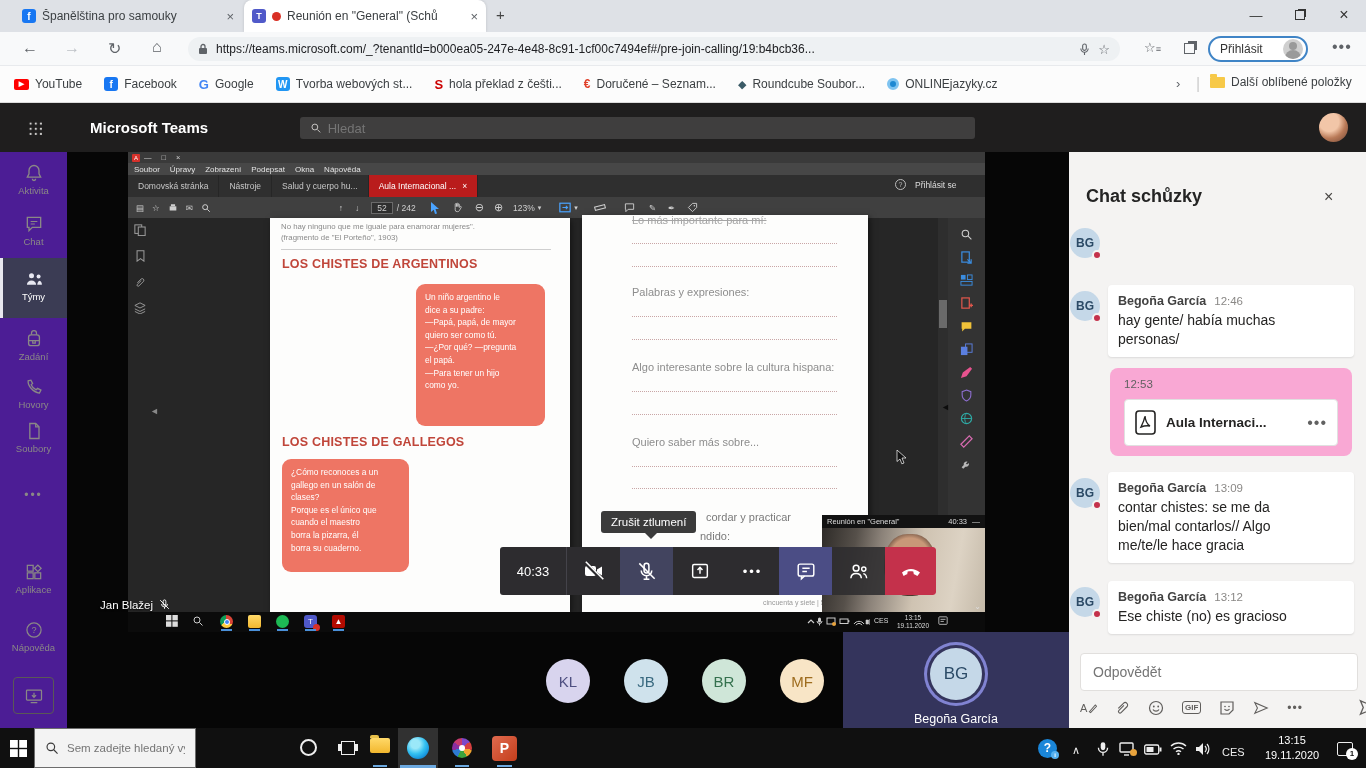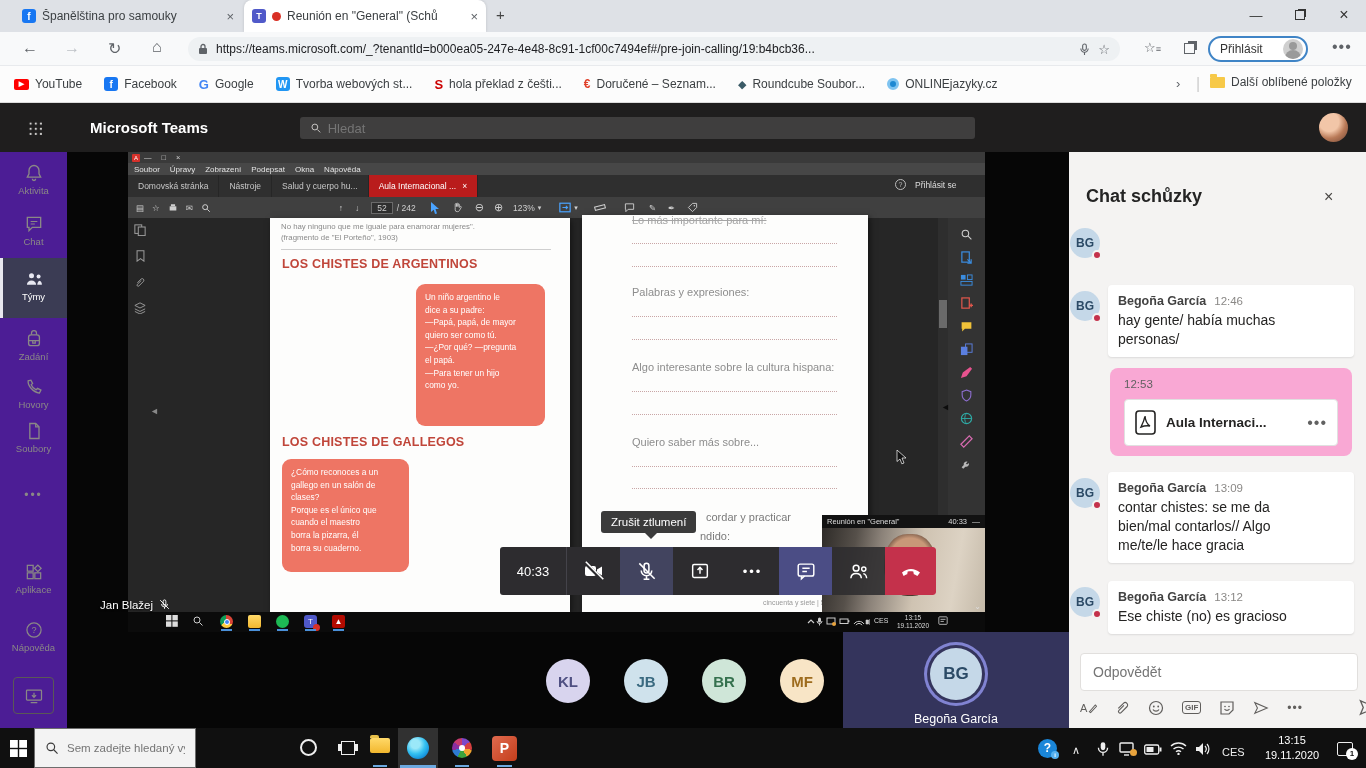--- a/index.html
+++ b/index.html
@@ -68,21 +68,21 @@
   .pbar{left:128px;top:612px;width:857px;height:20px;background:#0b0b0b}
   .pbaric{position:absolute;top:615px;width:13px;height:13px;border-radius:50%}
   .pund{position:absolute;top:629px;height:2px;width:11px;background:#4a90d9}
 
   
   .mbar{left:500px;top:547px;width:436px;height:48px;display:flex;z-index:30;border-radius:3px;overflow:hidden}
   .mcell{height:48px;display:flex;align-items:center;justify-content:center;background:#2d2c2f}
   .tooltip{left:601px;top:511px;z-index:40;background:#3b3b3b;color:#fff;font-size:11.5px;padding:5px 10px;border-radius:3px}
   .tooltip:after{content:"";position:absolute;left:44px;top:100%;border:6px solid transparent;border-top-color:#3b3b3b}
   .selfview{left:822px;top:515px;width:163px;height:97px;z-index:20;background:#222;overflow:hidden}
-  .avatar{border-radius:50%;display:flex;align-items:center;justify-content:center;font-weight:bold}
+  .avatar{border-radius:50%;display:flex;align-items:center;justify-content:center;font-weight:normal}
   .ptile{left:843px;top:632px;width:226px;height:96px;background:#34345c;z-index:5}
 
   
   .chatpanel{left:1069px;top:152px;width:297px;height:576px;background:#f4f3f2;z-index:6}
   .msg{position:absolute;left:1070px;width:284px;display:flex;gap:8px}
   .mavatar{width:30px;height:30px;border-radius:50%;background:#c5d8e8;color:#2b4a66;font-size:12px;font-weight:bold;
     display:flex;align-items:center;justify-content:center;position:relative;flex:0 0 auto;margin-top:6px}
   .presence{position:absolute;right:-2px;bottom:-2px;width:10px;height:10px;border-radius:50%;
     background:#c4314b;border:2px solid #f4f3f2}
   .mcard{background:#fff;border-radius:4px;box-shadow:0 1px 2px rgba(0,0,0,.1);padding:6px 10px 8px 10px;flex:1}

